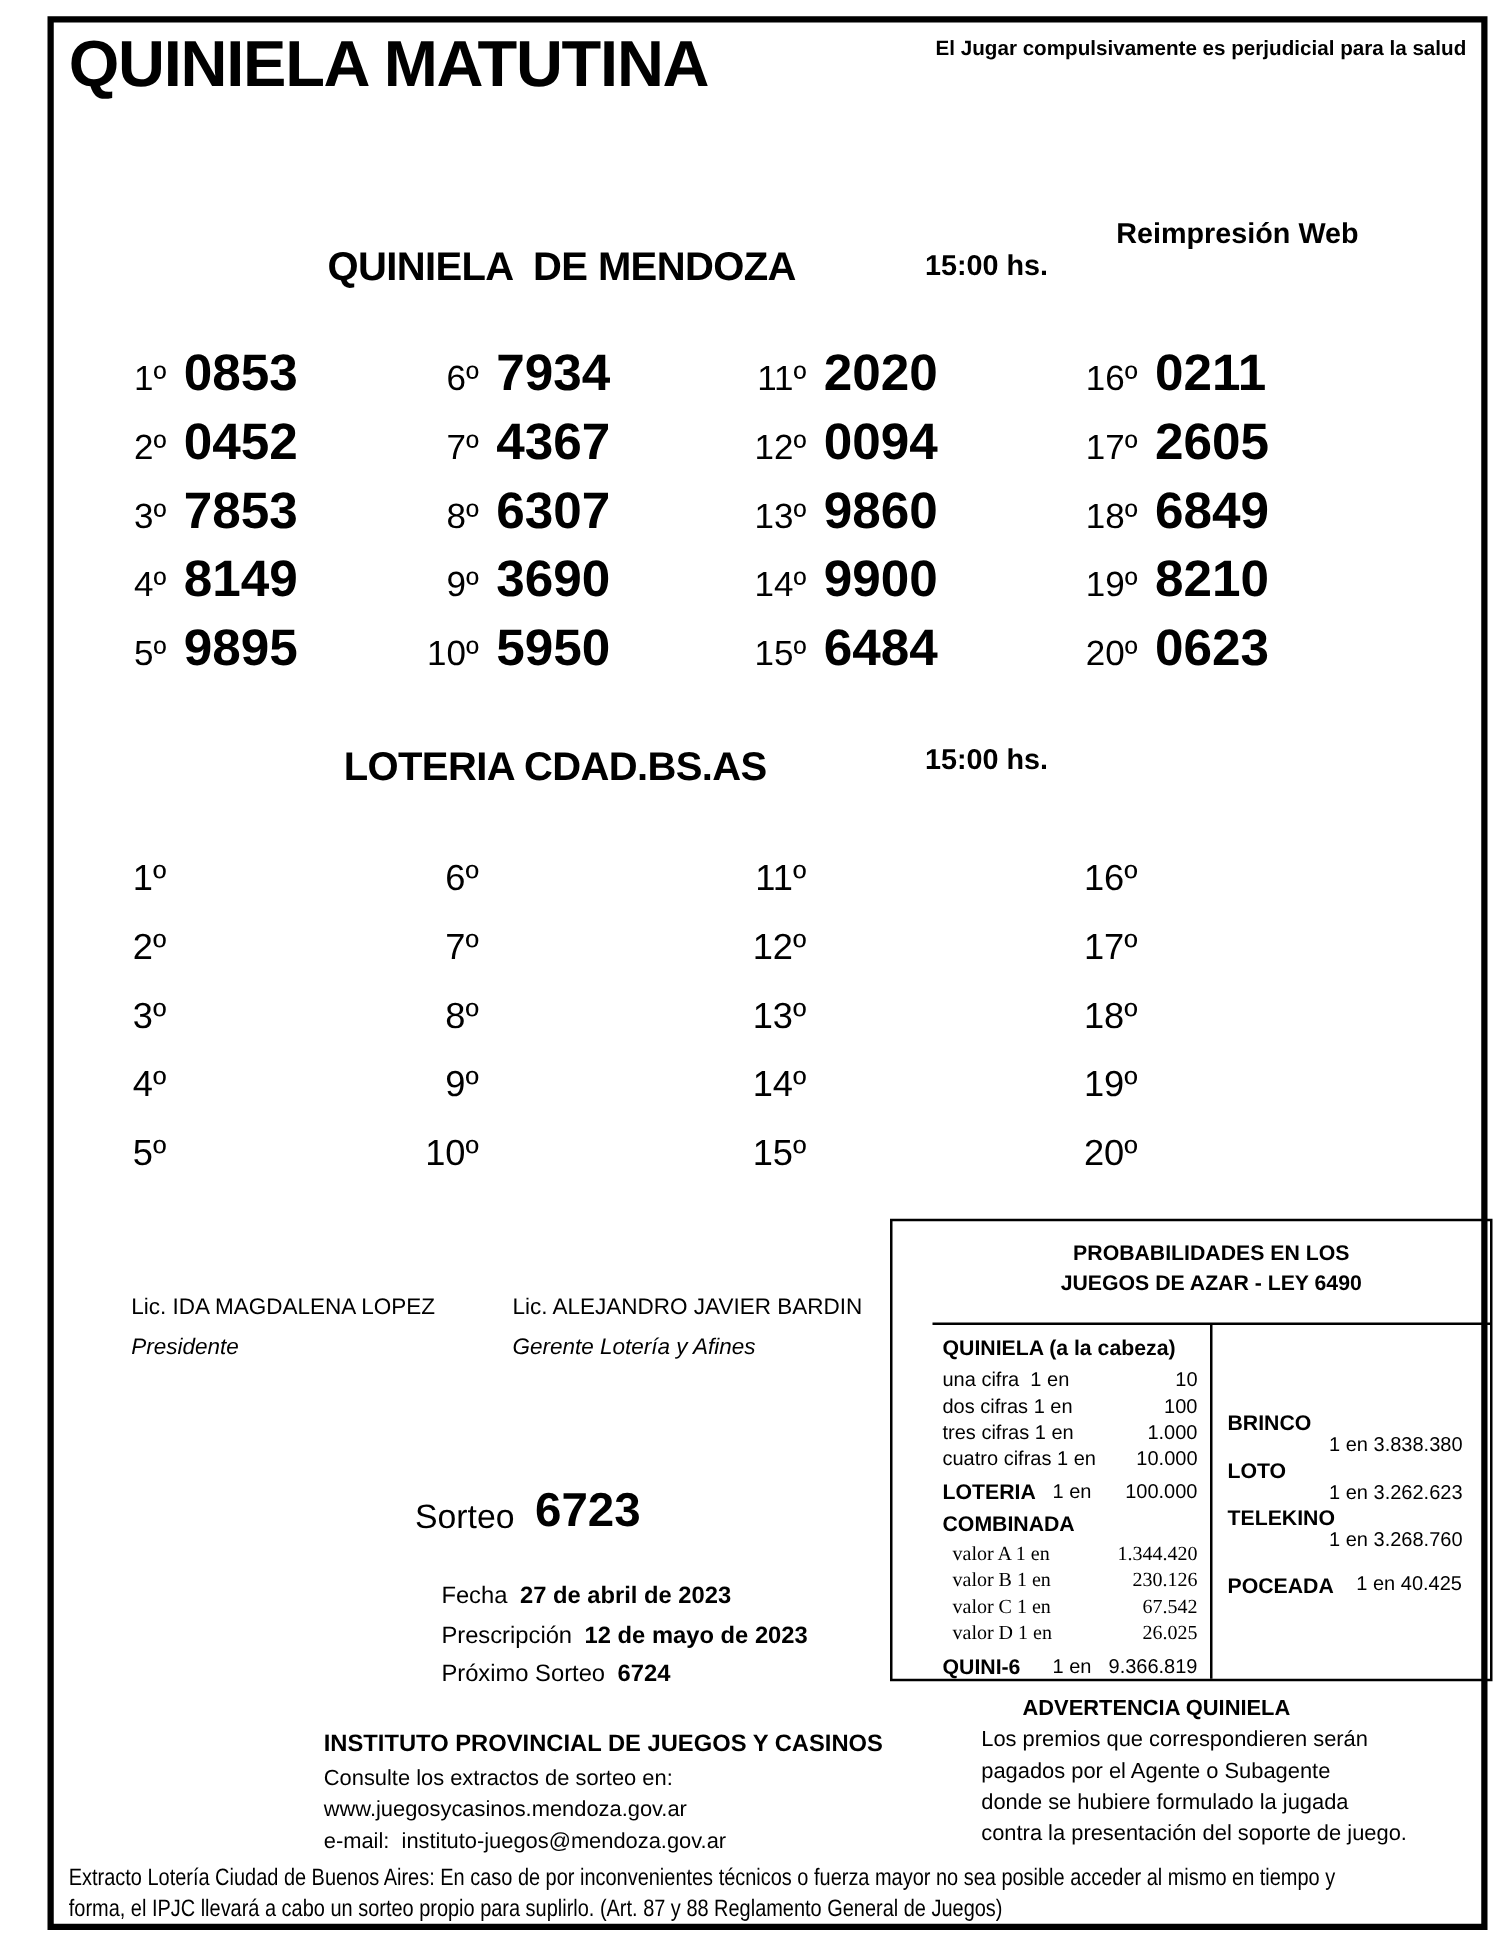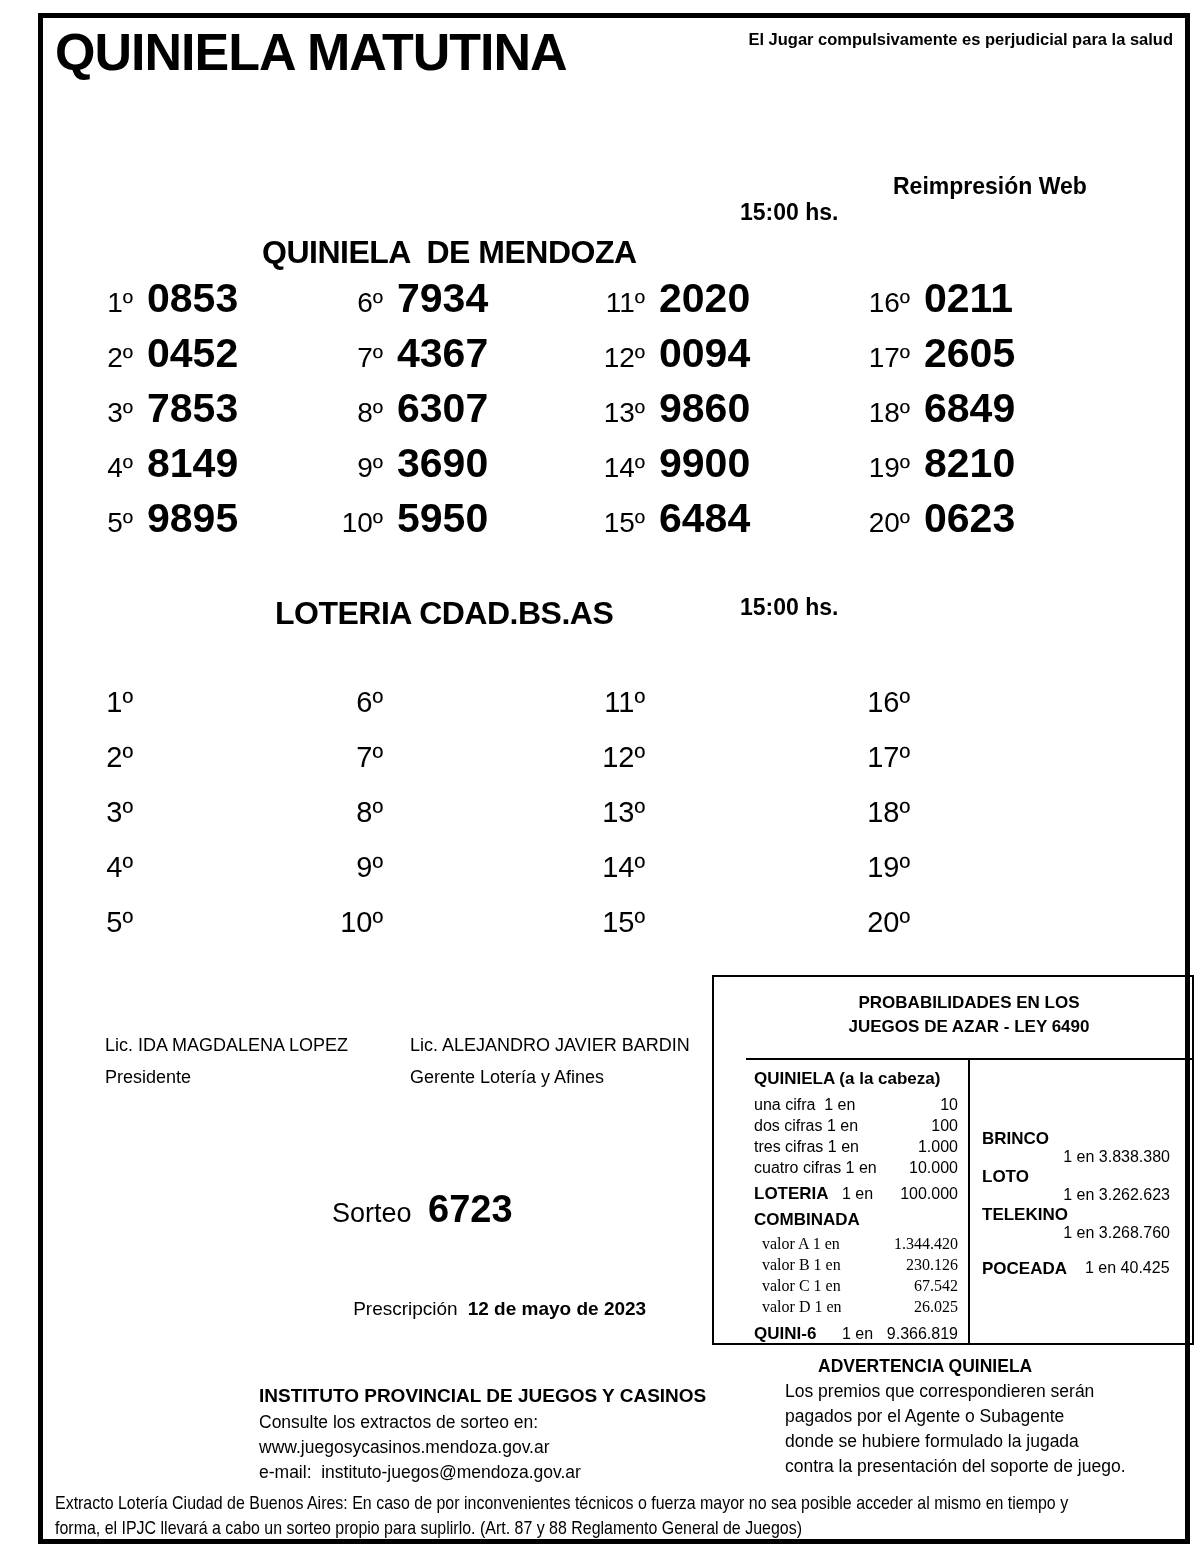--- a/index.html
+++ b/index.html
@@ -15,21 +15,21 @@
   .sec-time{font-size:23px;font-weight:bold;}
   .reprint{left:850px;top:155px;font-size:23px;font-weight:bold;}
 
   .results-grid{position:absolute;display:grid;grid-auto-flow:column;grid-template-rows:repeat(5,55px);grid-template-columns:250px 262px 265px auto;}
   .cell{white-space:nowrap;line-height:55px;}
   .cell .pos{display:inline-block;width:82px;text-align:right;font-size:28px;}
   .cell .num{font-size:41px;font-weight:bold;margin-left:14px;}
   #bsas-grid .pos{font-size:29px;}
 
   .sig-block{width:300px;font-size:18px;}
-  .sig-role{margin-top:11px;}
+  .sig-role{margin-top:11px;font-style:italic;}
 
   .prob-box{position:absolute;left:669px;top:957px;width:446px;height:366px;border:2px solid #000;padding-left:32px;}
   .prob-header{height:67px;border-bottom:2px solid #000;text-align:center;font-weight:bold;font-size:17px;line-height:24px;padding-top:14px;}
   .prob-cols{display:flex;height:283px;}
   .prob-left{width:224px;border-right:2px solid #000;padding:8px 10px 0 8px;box-sizing:border-box;}
   .prob-right{flex:1;padding:70px 22px 0 12px;box-sizing:border-box;}
   .phead{font-weight:bold;font-size:17px;line-height:22px;}
   .prow{display:flex;font-size:16px;line-height:21px;}
   .prow .plabel{white-space:pre;}
   .prow .pval{margin-left:auto;}
@@ -63,21 +63,21 @@
   .footer-line{left:12px;font-size:19px;transform:scaleX(0.84);transform-origin:left top;white-space:nowrap;}
 </style>
 </head>
 <body>
 
 <div class="page-border">
 
   <div class="abs health-warning">El Jugar compulsivamente es perjudicial para la salud</div>
   <div class="abs main-title">QUINIELA MATUTINA</div>
 
-  <div class="abs sec-title pre" style="left:219px;top:177px;margin-top:39px;">QUINIELA  DE MENDOZA</div>
+  <div class="abs sec-title pre" style="left:219px;top:177px;">QUINIELA  DE MENDOZA</div>
   <div class="abs sec-time" style="left:697px;top:181px;">15:00 hs.</div>
   <div class="abs reprint">Reimpresión Web</div>
 
   <div class="results-grid" id="mendoza-grid" style="left:8px;top:253px;">
       <div class="cell"><span class="pos">1º</span><span class="num">0853</span></div>
       <div class="cell"><span class="pos">2º</span><span class="num">0452</span></div>
       <div class="cell"><span class="pos">3º</span><span class="num">7853</span></div>
       <div class="cell"><span class="pos">4º</span><span class="num">8149</span></div>
       <div class="cell"><span class="pos">5º</span><span class="num">9895</span></div>
       <div class="cell"><span class="pos">6º</span><span class="num">7934</span></div>
@@ -206,22 +206,28 @@
         <div class="poceada-row">
           <span class="rname">POCEADA</span>
           <span class="rval">1 en 40.425</span>
         </div>
       </div>
     </div>
   </div>
 
   <div class="abs sorteo-label">Sorteo</div>
   <div class="abs sorteo-num">6723</div>
+  <div class="abs sorteo-row" style="top:1226px;">
+    <span>Fecha</span><span class="val">27 de abril de 2023</span>
+  </div>
   <div class="abs sorteo-row" style="top:1258px;">
     <span>Prescripción</span><span class="val">12 de mayo de 2023</span>
+  </div>
+  <div class="abs sorteo-row" style="top:1289px;">
+    <span>Próximo Sorteo</span><span class="val">6724</span>
   </div>
 
   <div class="abs inst-title">INSTITUTO PROVINCIAL DE JUEGOS Y CASINOS</div>
   <div class="abs inst-line" style="top:1394px;">Consulte los extractos de sorteo en:</div>
   <div class="abs inst-line" style="top:1419px;">www.juegosycasinos.mendoza.gov.ar</div>
   <div class="abs inst-line pre" style="top:1444px;">e-mail:  instituto-juegos@mendoza.gov.ar</div>
 
   <div class="abs adv-title">ADVERTENCIA QUINIELA</div>
   <div class="abs adv-line" style="top:1363px;">Los premios que correspondieren serán</div>
   <div class="abs adv-line" style="top:1388px;">pagados por el Agente o Subagente</div>

